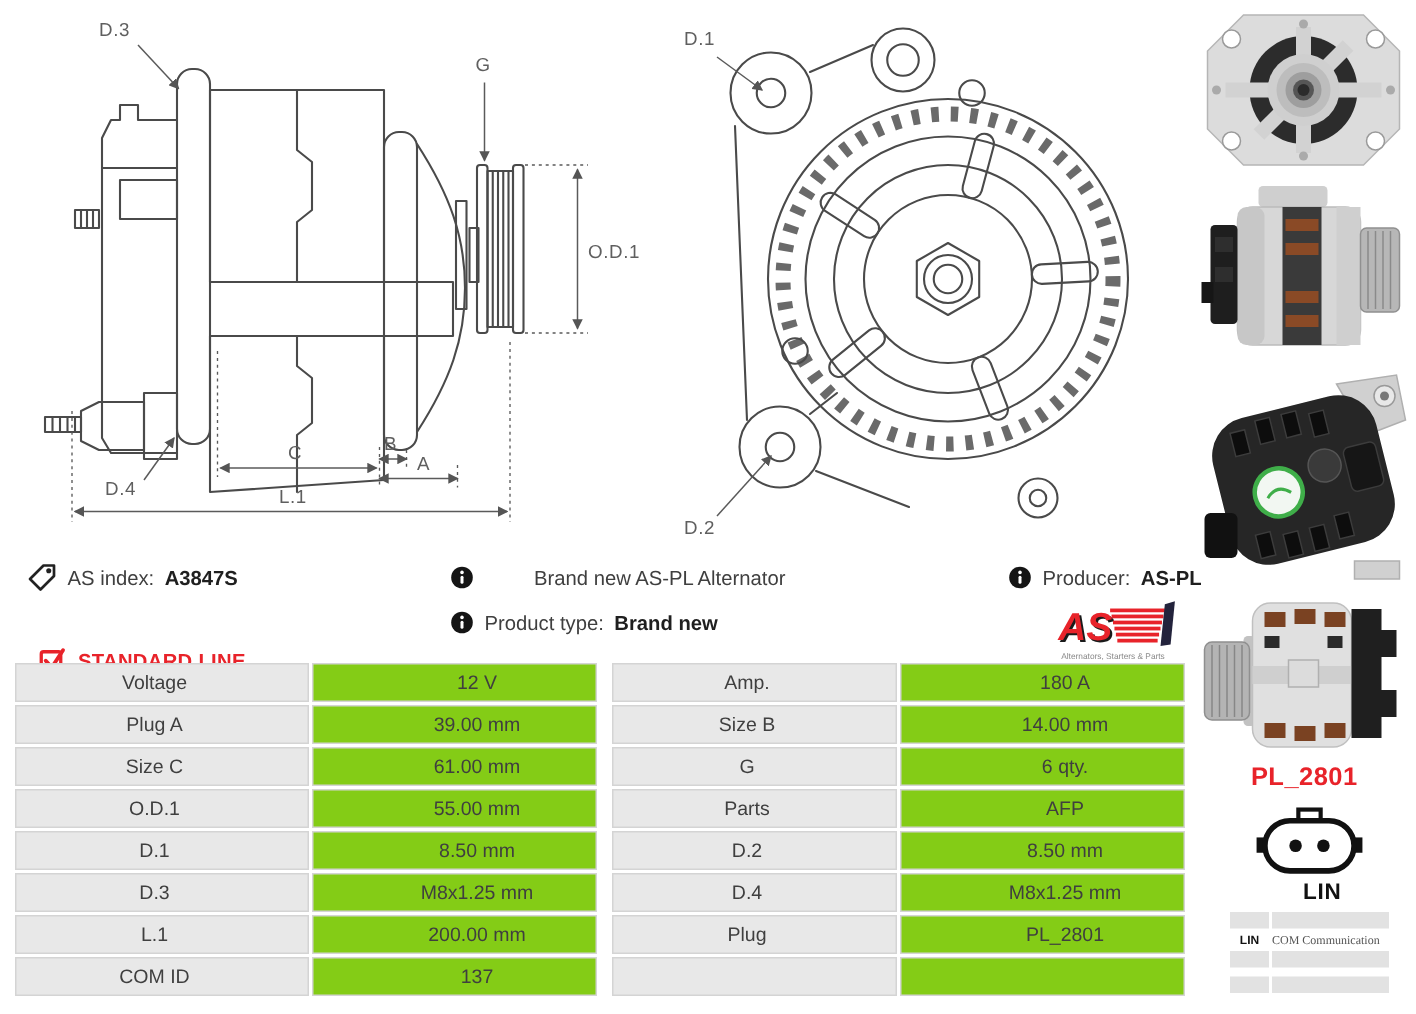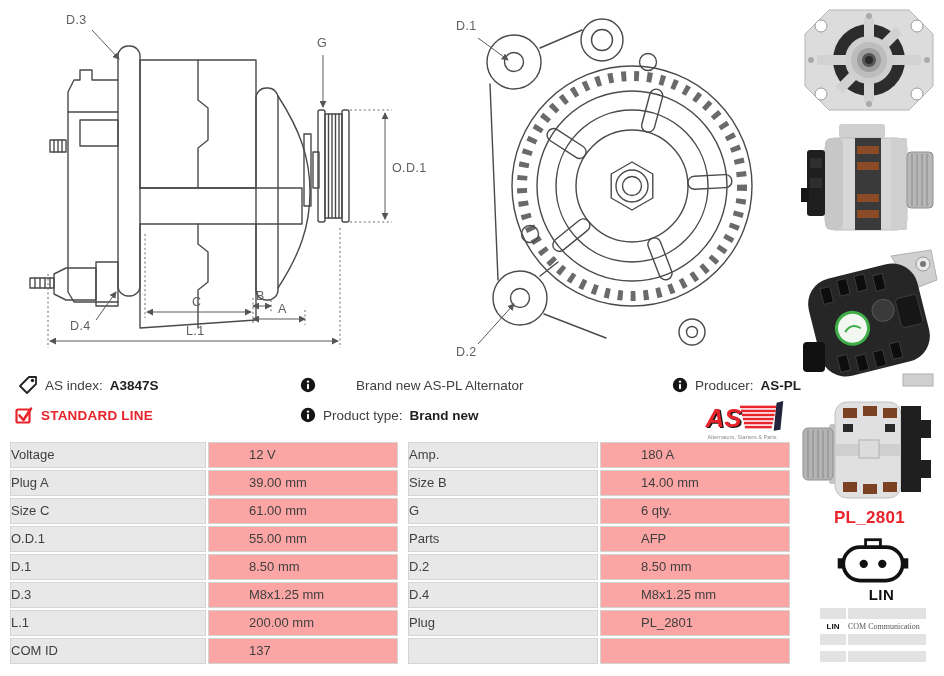--- a/index.html
+++ b/index.html
@@ -17,23 +17,23 @@
   .inforow{position:absolute;left:10px;width:780px;height:22px;font-size:13.5px;}
   .infoitem{position:absolute;top:0;height:22px;display:flex;align-items:center;gap:7px;white-space:nowrap;}
   .b{font-weight:bold;color:#1f1f1f;}
   .redline{color:#e8232a;font-weight:bold;letter-spacing:.2px;}
 
   
   .spec{position:absolute;left:10px;top:442px;width:780px;display:grid;
         grid-template-columns:196px 190px 6px 190px 190px;column-gap:2px;row-gap:2px;
         grid-auto-rows:26px;font-size:13px;}
   .lc,.vc{box-sizing:border-box;border:1px solid #d4d4d4;line-height:24px;
-          text-align:left;padding-right:10px;overflow:hidden;}
+          text-align:center;padding-right:10px;overflow:hidden;}
   .lc{background:#e8e8e8;}
-  .vc{background:#fca5a5;padding-left:40px;}
+  .vc{background:#84cc16;padding-left:40px;}
   .spacer{background:transparent;}
 
   
   .sidebar{position:absolute;left:795px;top:0;width:149px;height:676px;}
   .photo{position:absolute;left:4px;width:140px;}
   .plugcode{position:absolute;top:508px;left:0;width:149px;text-align:center;
             color:#e8232a;font-weight:bold;font-size:17px;letter-spacing:.3px;}
   .connector{position:absolute;top:536px;left:38px;}
   .linlabel{position:absolute;top:586px;left:24px;width:125px;text-align:center;
             font-weight:bold;font-size:15px;color:#111;letter-spacing:.5px;}
@@ -194,21 +194,21 @@
         <circle cx="8" cy="8" r="7.2" fill="#151515"></circle>
         <circle cx="8" cy="4.6" r="1.2" fill="#fff"></circle>
         <rect x="7" y="6.8" width="2" height="5.4" rx="1" fill="#fff"></rect>
       </svg>
       <span>Producer:</span>
       <span class="b">AS-PL</span>
     </div>
   </div>
 
   <div class="inforow" style="top:404px;">
-    <div class="infoitem" style="left:4px;">
+    <div class="infoitem" style="left:15px;margin-top:25px;">
       <svg width="20" height="20" viewBox="0 0 20 20">
         <rect x="2.5" y="4.5" width="13" height="13" rx="1.5" fill="none" stroke="#e8232a" stroke-width="2.2"></rect>
         <path d="M5.5,10.5 L9.5,15 L17,3.5" fill="none" stroke="#e8232a" stroke-width="2.6" stroke-linecap="round" stroke-linejoin="round"></path>
       </svg>
       <span class="redline">STANDARD LINE</span>
     </div>
     <div class="infoitem" style="left:290px;">
       <svg width="16" height="16" viewBox="0 0 16 16">
         <circle cx="8" cy="8" r="7.2" fill="#151515"></circle>
         <circle cx="8" cy="4.6" r="1.2" fill="#fff"></circle>

